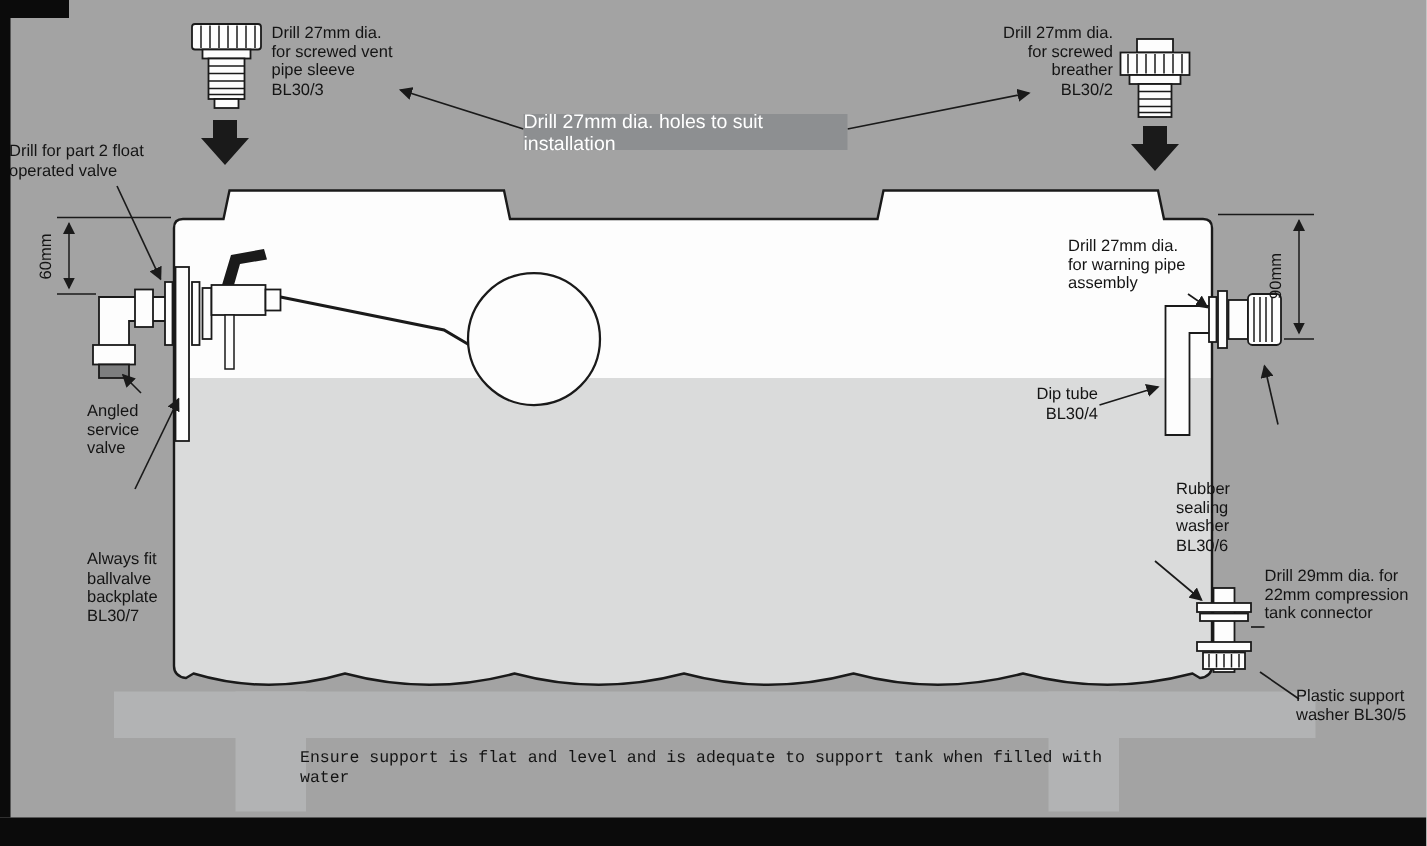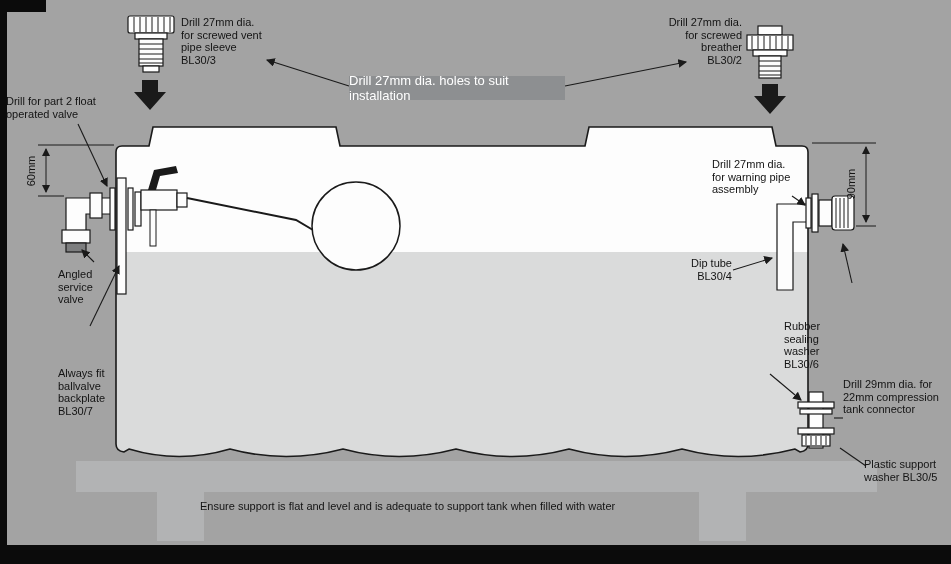--- a/index.html
+++ b/index.html
@@ -213,19 +213,19 @@
 washer
 BL30/6</div>
 
   <div class="lbl" style="left:843px;top:378px;width:106px;">Drill 29mm dia. for
 22mm compression
 tank connector</div>
 
   <div class="lbl" style="left:864px;top:458px;width:86px;">Plastic support
 washer BL30/5</div>
 
-  <div class="lbl center" style="left:200px;top:500px;width:560px;">Ensure support is flat and level and is adequate to support tank when filled with water</div>
+  <div class="lbl center" style="left:200px;top:500px;width:560px;font-family:Liberation Mono, monospace;">Ensure support is flat and level and is adequate to support tank when filled with water</div>
 
   <div class="black-strip-left"></div>
   <div class="black-block-topleft"></div>
   <div class="black-bar-bottom"></div>
 
 </div>
 
 </body></html>

